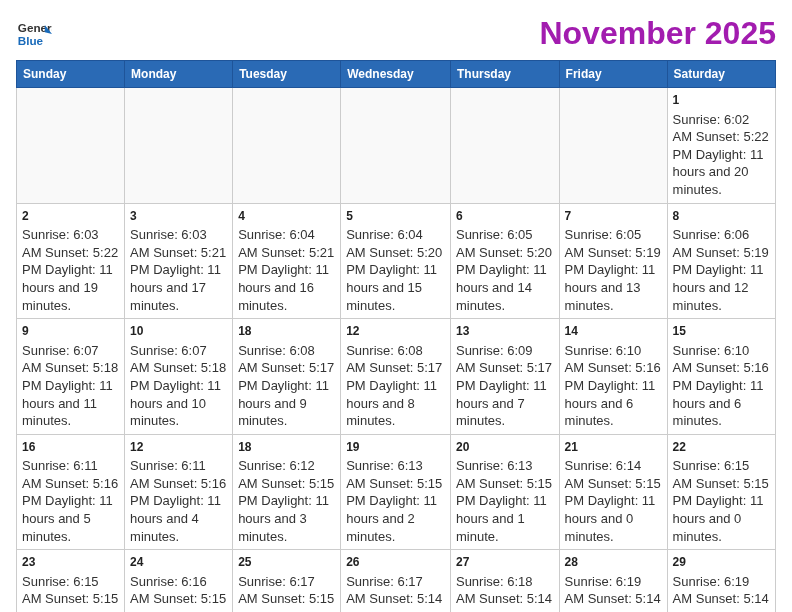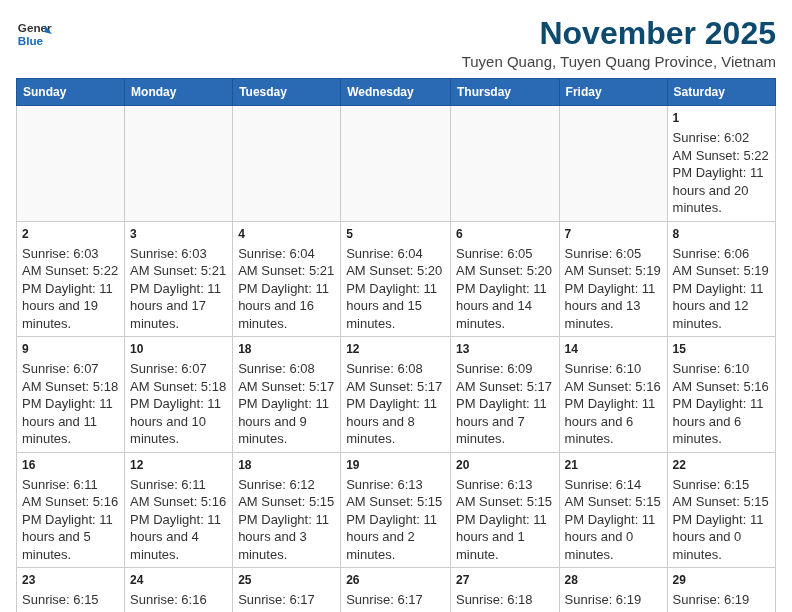--- a/index.html
+++ b/index.html
@@ -24,21 +24,21 @@
     .logo-icon {
       width: 36px;
       height: 36px;
     }
     .title-area {
       text-align: right;
     }
     .month-title {
       font-size: 32px;
       font-weight: bold;
-      color: #0c4a6e;
+      color: #a21caf;
       line-height: 1.1;
     }
     .location-title {
       font-size: 15px;
       color: #444;
       margin-top: 2px;
     }
     .calendar {
       width: 100%;
       border-collapse: collapse;
@@ -88,21 +88,20 @@
 <div class="header-section">
   <div class="logo-area">
     <svg class="logo-icon" viewBox="0 0 40 40">
       <text x="2" y="18" font-size="13" font-family="Arial" font-weight="bold" fill="#333">General</text>
       <text x="2" y="32" font-size="13" font-family="Arial" font-weight="bold" fill="#1a6bba">Blue</text>
       <polygon points="32,10 40,20 32,18" fill="#1a6bba"></polygon>
     </svg>
   </div>
   <div class="title-area">
     <div class="month-title">November 2025</div>
-    <div class="location-title">Tuyen Quang, Tuyen Quang Province, Vietnam</div>
   </div>
 </div>
 
 <table class="calendar">
   <thead>
     <tr>
     <th>Sunday</th>
         <th>Monday</th>
         <th>Tuesday</th>
         <th>Wednesday</th>

